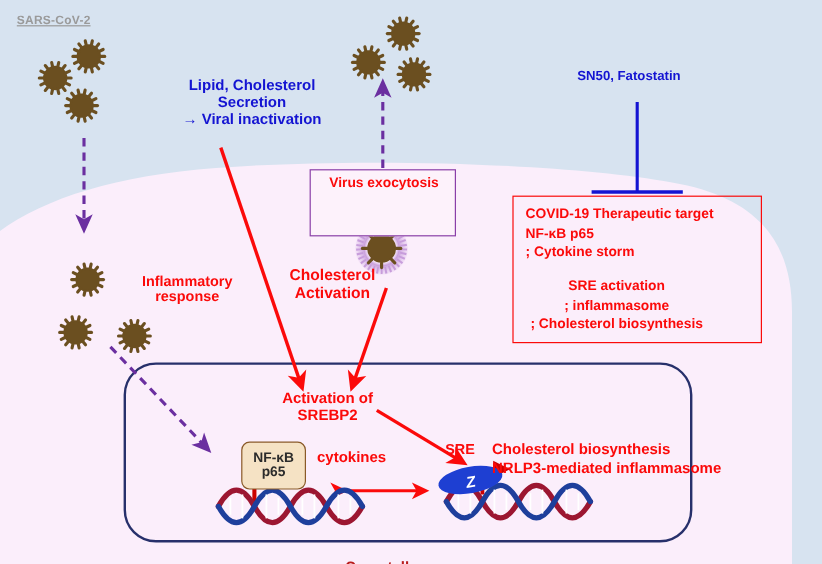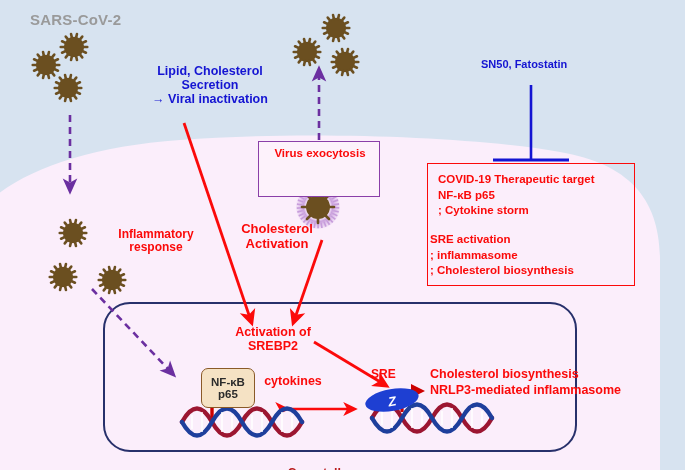--- a/index.html
+++ b/index.html
@@ -302,21 +302,21 @@
           <line x1="103.56693139643336" y1="275.9388482018597" x2="100.05315281161393" y2="274.2467016193012" stroke="#6b4f20" stroke-width="2.6" stroke-linecap="round"></line>
           <line x1="106.16413545460226" y1="272.6820573240992" x2="103.7325252273532" y2="269.63291454247394" stroke="#6b4f20" stroke-width="2.6" stroke-linecap="round"></line>
           <line x1="109.91720405816889" y1="270.87467474197814" x2="109.04937241573927" y2="267.07245588446904" stroke="#6b4f20" stroke-width="2.6" stroke-linecap="round"></line>
           <line x1="114.08279594183111" y1="270.87467474197814" x2="114.95062758426073" y2="267.07245588446904" stroke="#6b4f20" stroke-width="2.6" stroke-linecap="round"></line>
           <line x1="117.83586454539774" y1="272.6820573240992" x2="120.2674747726468" y2="269.63291454247394" stroke="#6b4f20" stroke-width="2.6" stroke-linecap="round"></line>
           <line x1="120.43306860356664" y1="275.9388482018596" x2="123.94684718838607" y2="274.2467016193012" stroke="#6b4f20" stroke-width="2.6" stroke-linecap="round"></line>
         </g>
       </g>
   </svg>
 
-  <div class="lbl gray" style="left:30px;top:12px;font-size:15px;letter-spacing:0.2px;">SARS-CoV-2</div>
+  <div class="lbl gray" style="left:14px;top:12px;font-size:10px;letter-spacing:0.2px;text-decoration:underline;">SARS-CoV-2</div>
 
   <div class="lbl blue ctr" style="left:140px;top:64px;width:140px;font-size:12.5px;">
     <div>Lipid, Cholesterol</div>
     <div>Secretion</div>
     <div>→ Viral inactivation</div>
   </div>
 
   <div class="lbl blue" style="left:481px;top:58px;font-size:11px;">SN50, Fatostatin</div>
 
   <div class="box-purple" style="left:258px;top:141px;width:122px;height:56px;">
@@ -324,21 +324,21 @@
       <div>Virus exocytosis</div>
     </div>
   </div>
 
   <div class="box-red" style="left:427px;top:163px;width:208px;height:123px;padding-left:28px;">
     <div class="lbl red" style="left:10px;top:8px;font-size:11.5px;line-height:1.35;">
       <div>COVID-19 Therapeutic target</div>
       <div>NF-κB p65</div>
       <div>; Cytokine storm</div>
     </div>
-    <div class="lbl red" style="left:2px;top:68px;font-size:11.5px;line-height:1.35;">
+    <div class="lbl red" style="left:14px;top:68px;font-size:11.5px;line-height:1.35;text-align:center;">
       <div>SRE activation</div>
       <div>; inflammasome</div>
       <div>; Cholesterol biosynthesis</div>
     </div>
   </div>
 
   <div class="lbl red ctr" style="left:96px;top:228px;width:120px;font-size:12px;">
     <div>Inflammatory</div>
     <div>response</div>
   </div>
@@ -359,18 +359,18 @@
   </div>
 
   <div class="lbl red ctr" style="left:228px;top:374px;width:130px;font-size:12.5px;">
     <div>cytokines</div>
   </div>
 
   <div class="lbl black" style="left:278px;top:422px;width:76px;text-align:center;font-size:12.5px;">Crosstalk</div>
 
   <div class="lbl red" style="left:371px;top:368px;font-size:12px;">SRE</div>
 
-  <div class="lbl red" style="left:430px;top:366px;font-size:12.5px;line-height:1.3;">
+  <div class="lbl red" style="left:410px;top:366px;font-size:12.5px;line-height:1.3;">
     <div>Cholesterol biosynthesis</div>
     <div>NRLP3-mediated inflammasome</div>
   </div>
 
 </div>
 
 </body></html>

